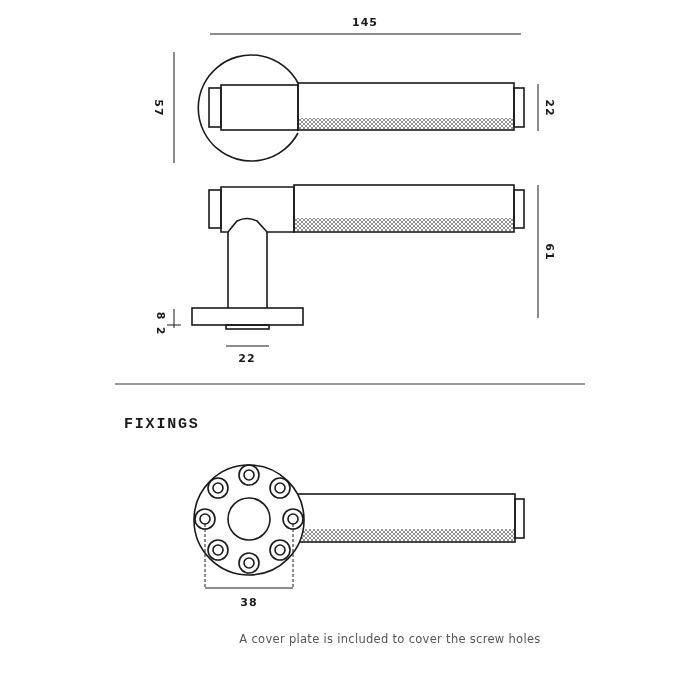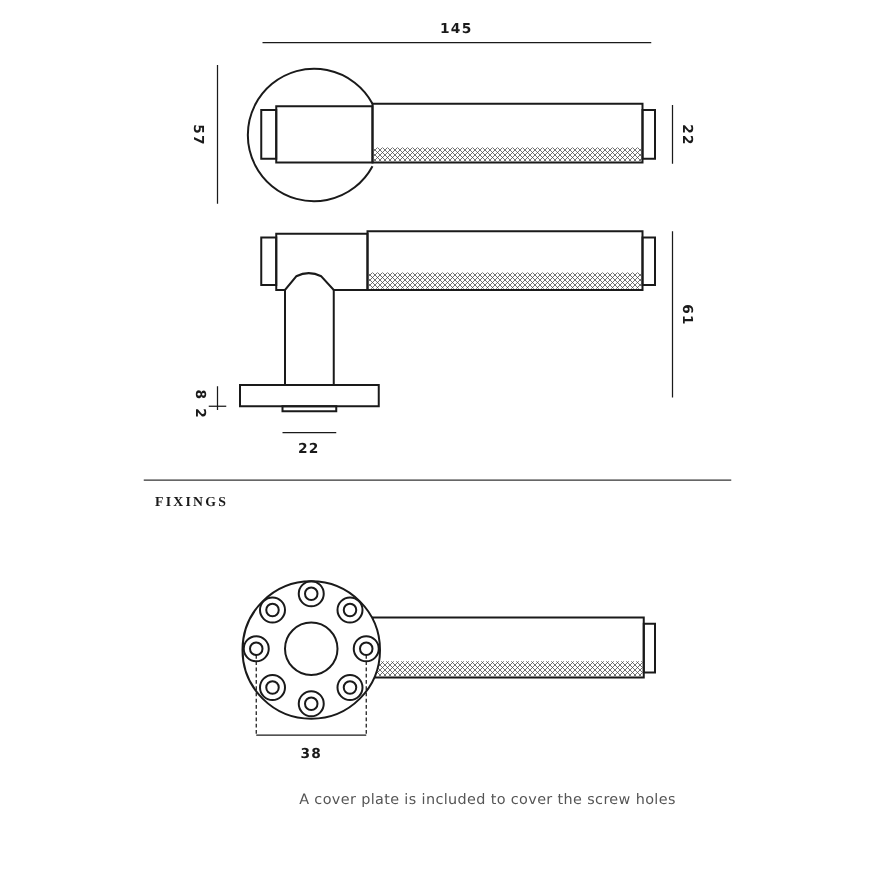--- a/index.html
+++ b/index.html
@@ -1,19 +1,19 @@
 <!DOCTYPE html>
 <html><head>
 <meta charset="utf-8">
 <style>
   html,body{margin:0;padding:0;background:#fff;}
   body{width:700px;height:700px;position:relative;overflow:hidden;font-family:"DejaVu Sans",sans-serif;color:#1a1a1a;}
   svg{position:absolute;left:0;top:0;}
   .dim{font-family:"DejaVu Sans",sans-serif;font-weight:bold;font-size:11px;letter-spacing:1px;fill:#1a1a1a;}
-  .section-title{position:absolute;left:124px;top:396px;font-family:Liberation Serif, serif;font-weight:bold;font-size:11px;letter-spacing:1.8px;color:#1a1a1a;}
+  .section-title{position:absolute;left:124px;top:416px;font-family:Liberation Mono, monospace;font-weight:bold;font-size:15px;letter-spacing:1.8px;color:#1a1a1a;}
   .caption{position:absolute;left:0;width:700px;top:632px;text-align:center;font-family:"DejaVu Sans",sans-serif;font-size:11.5px;color:#555;letter-spacing:0.3px;margin-left:40px;}
 </style>
 </head>
 <body>
 
 <svg width="700" height="700" viewBox="0 0 700 700">
   <defs>
     <pattern id="knurl" width="4" height="4" patternUnits="userSpaceOnUse">
       <path d="M0,0 L4,4 M4,0 L0,4" stroke="#444" stroke-width="0.6"></path>
     </pattern>

